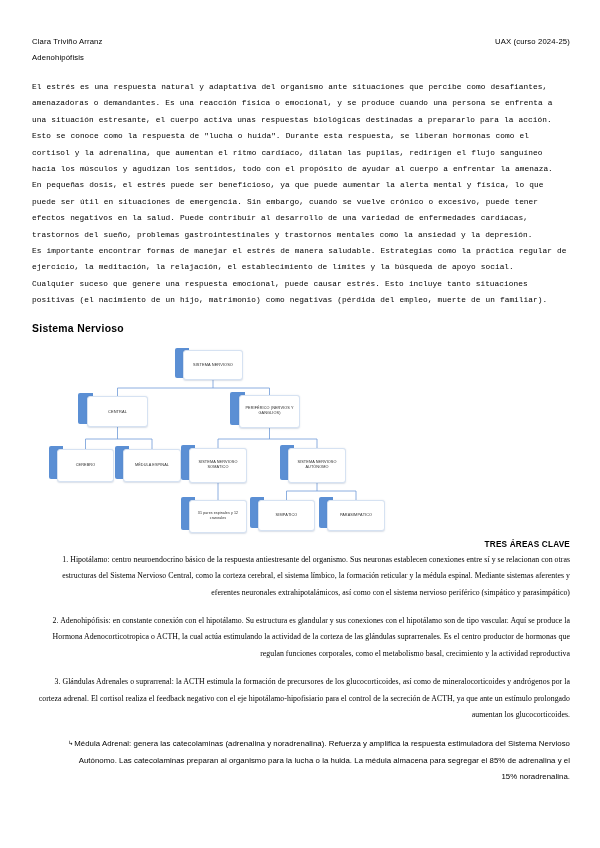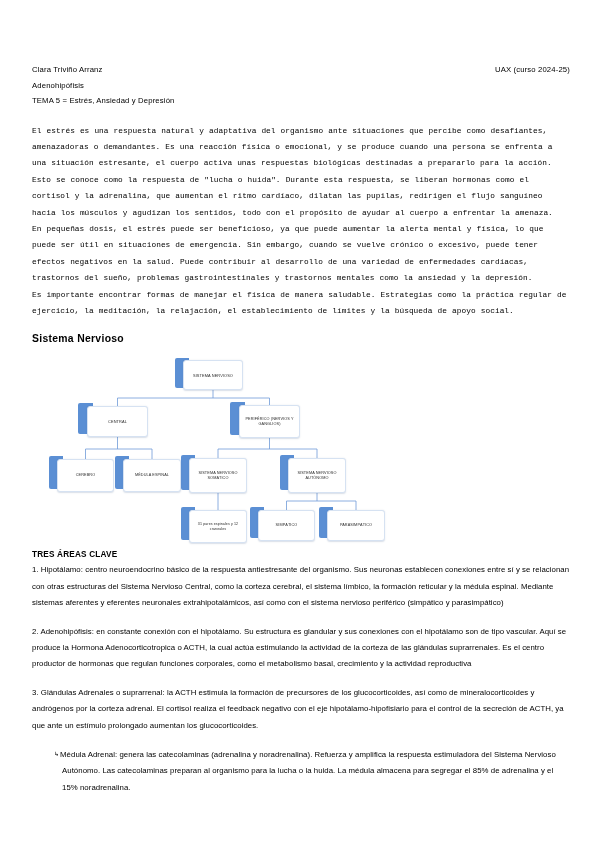--- a/index.html
+++ b/index.html
@@ -34,21 +34,20 @@
     align-items: baseline;
   }
   .hdr-left-line, .hdr-right {
     font-size: 7.7px;
     line-height: 15.5px;
     letter-spacing: 0.15px;
     white-space: nowrap;
   }
   .hdr-right {
     text-align: right;
-    margin-top: 28px;
   }
   .hdr-line2, .hdr-line3 {
     font-size: 7.7px;
     line-height: 15.5px;
     letter-spacing: 0.15px;
   }
 
   
   .intro-block {
     margin-top: 6px;
@@ -141,26 +140,27 @@
   .n-pares    { left:157px; top:158px; width:58px; height:33px; font-size:3.6px; line-height:4.8px; }
   .a-pares    { left:149px; top:155px; width:14px; height:33px; }
 
   .n-simp     { left:226px; top:158px; width:57px; height:31px; font-size:3.8px; line-height:5.0px; }
   .a-simp     { left:218px; top:155px; width:14px; height:31px; }
 
   .n-parasimp { left:295px; top:158px; width:58px; height:31px; font-size:3.8px; line-height:5.0px; }
   .a-parasimp { left:287px; top:155px; width:14px; height:31px; }
 
   
-  .areas-block { margin-top: 20px; }
+  .areas-block { margin-top: 20px; text-align: right; }
   .numbered-para {
     font-size: 7.8px;
     line-height: 16.4px;
     letter-spacing: 0.05px;
     margin: 0 0 12px 0;
+    font-family: Liberation Serif, serif;
   }
   .numbered-para:last-child { margin-bottom: 0; }
   .bullet-para {
     font-size: 7.8px;
     line-height: 16.4px;
     letter-spacing: 0.05px;
     margin: 0 0 0 22px;
     text-indent: -8px;
     padding-left: 8px;
   }
@@ -174,27 +174,27 @@
 <body>
 
 <div class="page">
 
   <div class="doc-header">
     <div class="hdr-row">
       <div class="hdr-left-line">Clara Triviño Arranz</div>
       <div class="hdr-right">UAX (curso 2024-25)</div>
     </div>
     <div class="hdr-line2">Adenohipófisis</div>
-    <div class="hdr-line3">TEMA 5 = Estrés, Ansiedad y Depresión</div>
   </div>
 
   <div class="intro-block">
     <p class="para">El estrés es una respuesta natural y adaptativa del organismo ante situaciones que percibe como desafiantes, amenazadoras o demandantes. Es una reacción física o emocional, y se produce cuando una persona se enfrenta a una situación estresante, el cuerpo activa unas respuestas biológicas destinadas a prepararlo para la acción. Esto se conoce como la respuesta de "lucha o huida". Durante esta respuesta, se liberan hormonas como el cortisol y la adrenalina, que aumentan el ritmo cardíaco, dilatan las pupilas, redirigen el flujo sanguíneo hacia los músculos y agudizan los sentidos, todo con el propósito de ayudar al cuerpo a enfrentar la amenaza.</p>
     <p class="para">En pequeñas dosis, el estrés puede ser beneficioso, ya que puede aumentar la alerta mental y física, lo que puede ser útil en situaciones de emergencia. Sin embargo, cuando se vuelve crónico o excesivo, puede tener efectos negativos en la salud. Puede contribuir al desarrollo de una variedad de enfermedades cardíacas, trastornos del sueño, problemas gastrointestinales y trastornos mentales como la ansiedad y la depresión.</p>
-    <p class="para">Es importante encontrar formas de manejar el física de manera saludable. Estrategias como la práctica regular de ejercicio, la meditación, la relajación, el establecimiento de límites y la búsqueda de apoyo social.</p>
+    <p class="para">Es importante encontrar formas de manejar el estrés de manera saludable. Estrategias como la práctica regular de ejercicio, la meditación, la relajación, el establecimiento de límites y la búsqueda de apoyo social.</p>
+    <p class="para">Cualquier suceso que genere una respuesta emocional, puede causar estrés. Esto incluye tanto situaciones positivas (el nacimiento de un hijo, matrimonio) como negativas (pérdida del empleo, muerte de un familiar).</p>
   </div>
 
   <div class="section-heading">Sistema Nervioso</div>
 
   <div class="chart-wrap">
     <svg class="chart-svg" width="540" height="178">
       <g stroke="#6f9ad8" stroke-width="0.8" fill="none">
 
         <path d="M181,38 L181,46"></path>
         <path d="M85.5,46 L237.5,46"></path>

